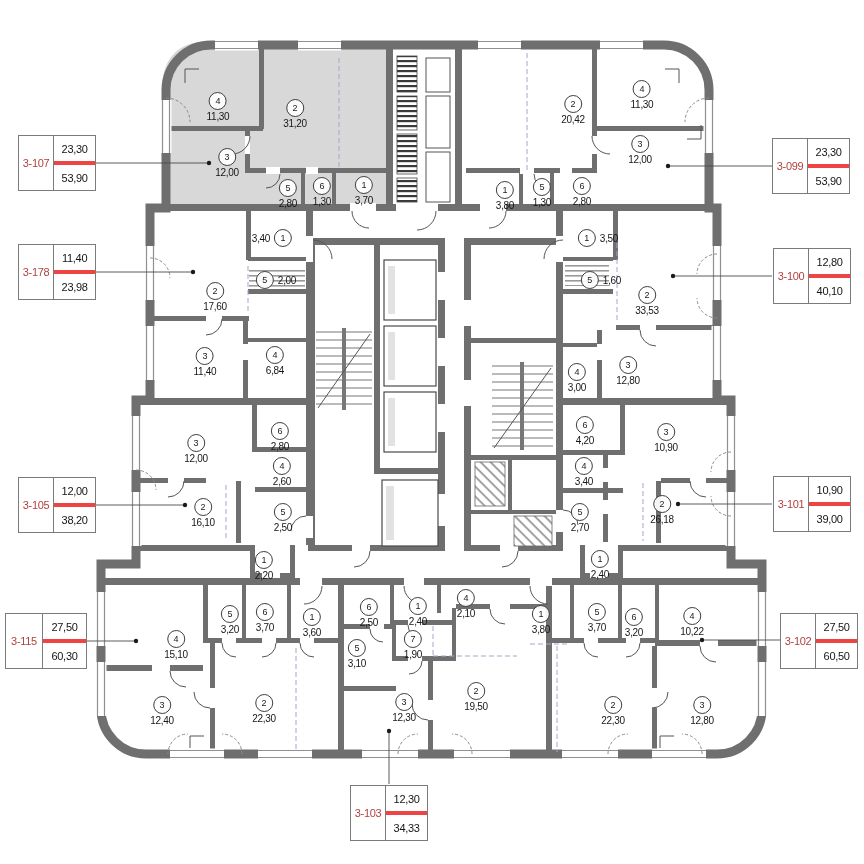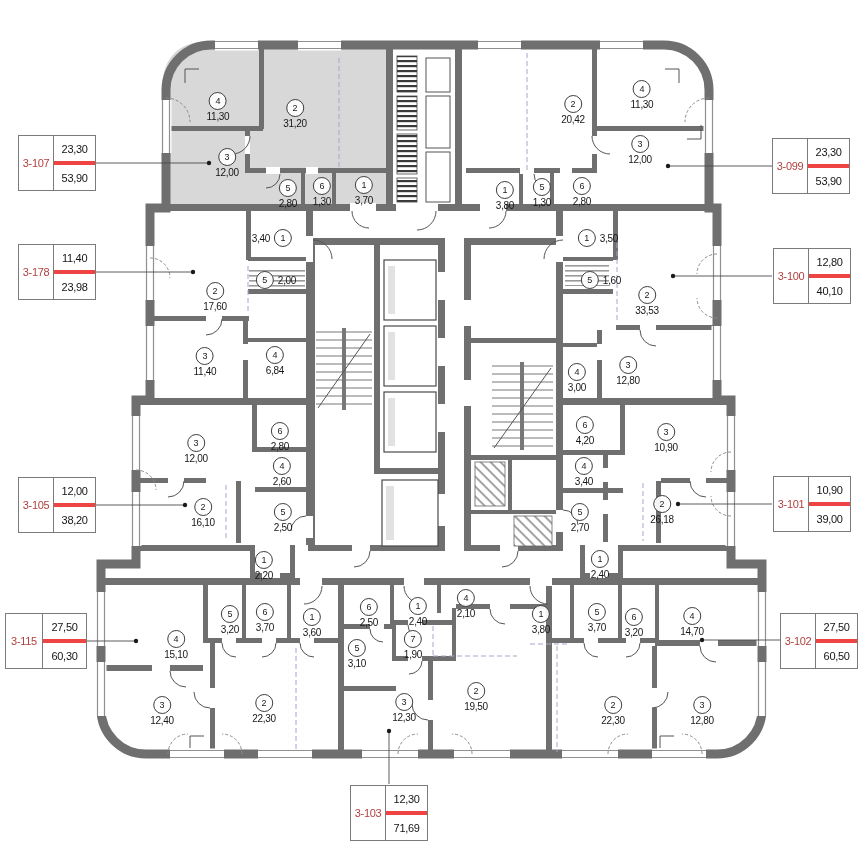--- a/index.html
+++ b/index.html
@@ -566,21 +566,21 @@
 <div class="room" style="left:597px;top:618px">
       <span class="n">5</span>
       <span class="a">3,70</span>
     </div>
 <div class="room" style="left:634px;top:623px">
       <span class="n">6</span>
       <span class="a">3,20</span>
     </div>
 <div class="room" style="left:692px;top:622px">
       <span class="n">4</span>
-      <span class="a">14,70</span>
+      <span class="a">10,22</span>
     </div>
 <div class="room" style="left:613px;top:711px">
       <span class="n">2</span>
       <span class="a">22,30</span>
     </div>
 <div class="room" style="left:702px;top:711px">
       <span class="n">3</span>
       <span class="a">12,80</span>
     </div>
 
@@ -609,21 +609,21 @@
   <div class="uid">3-115</div>
   <div class="vals">
         <div class="v1">27,50</div>
         <div class="v2">60,30</div>
       </div>
 </div>
 <div class="unit-box" style="left:350px;top:785px">
   <div class="uid">3-103</div>
   <div class="vals">
         <div class="v1">12,30</div>
-        <div class="v2">71,69</div>
+        <div class="v2">34,33</div>
       </div>
 </div>
 <div class="unit-box" style="left:780px;top:613px">
   <div class="uid">3-102</div>
   <div class="vals">
         <div class="v1">27,50</div>
         <div class="v2">60,50</div>
       </div>
 </div>
 <div class="unit-box" style="left:773px;top:476px">

